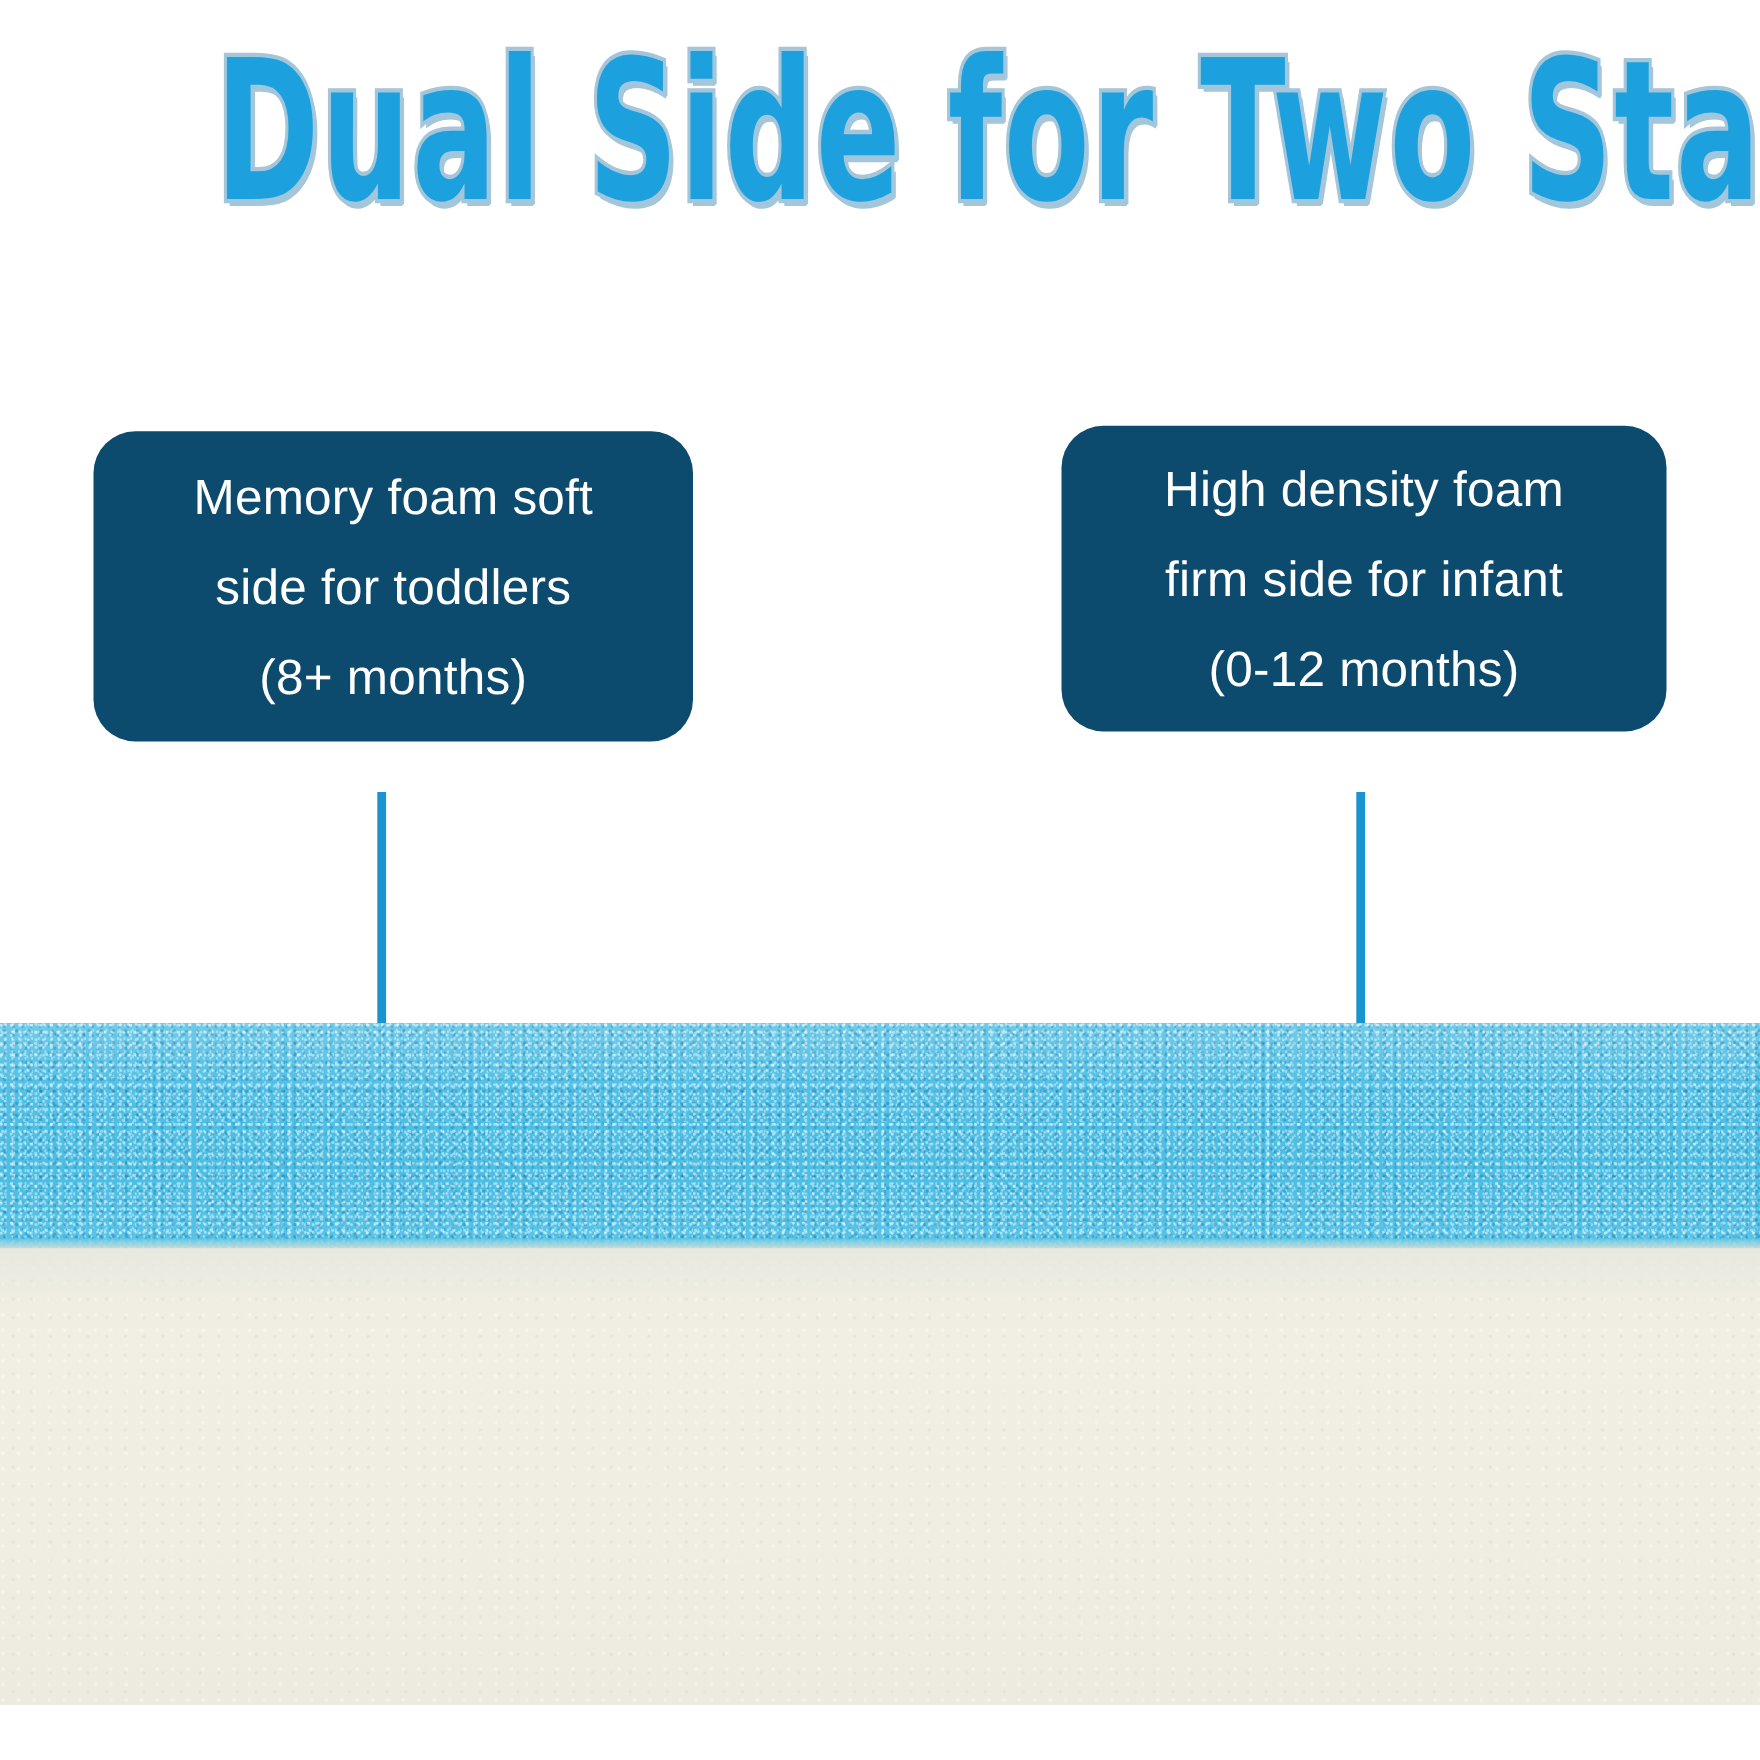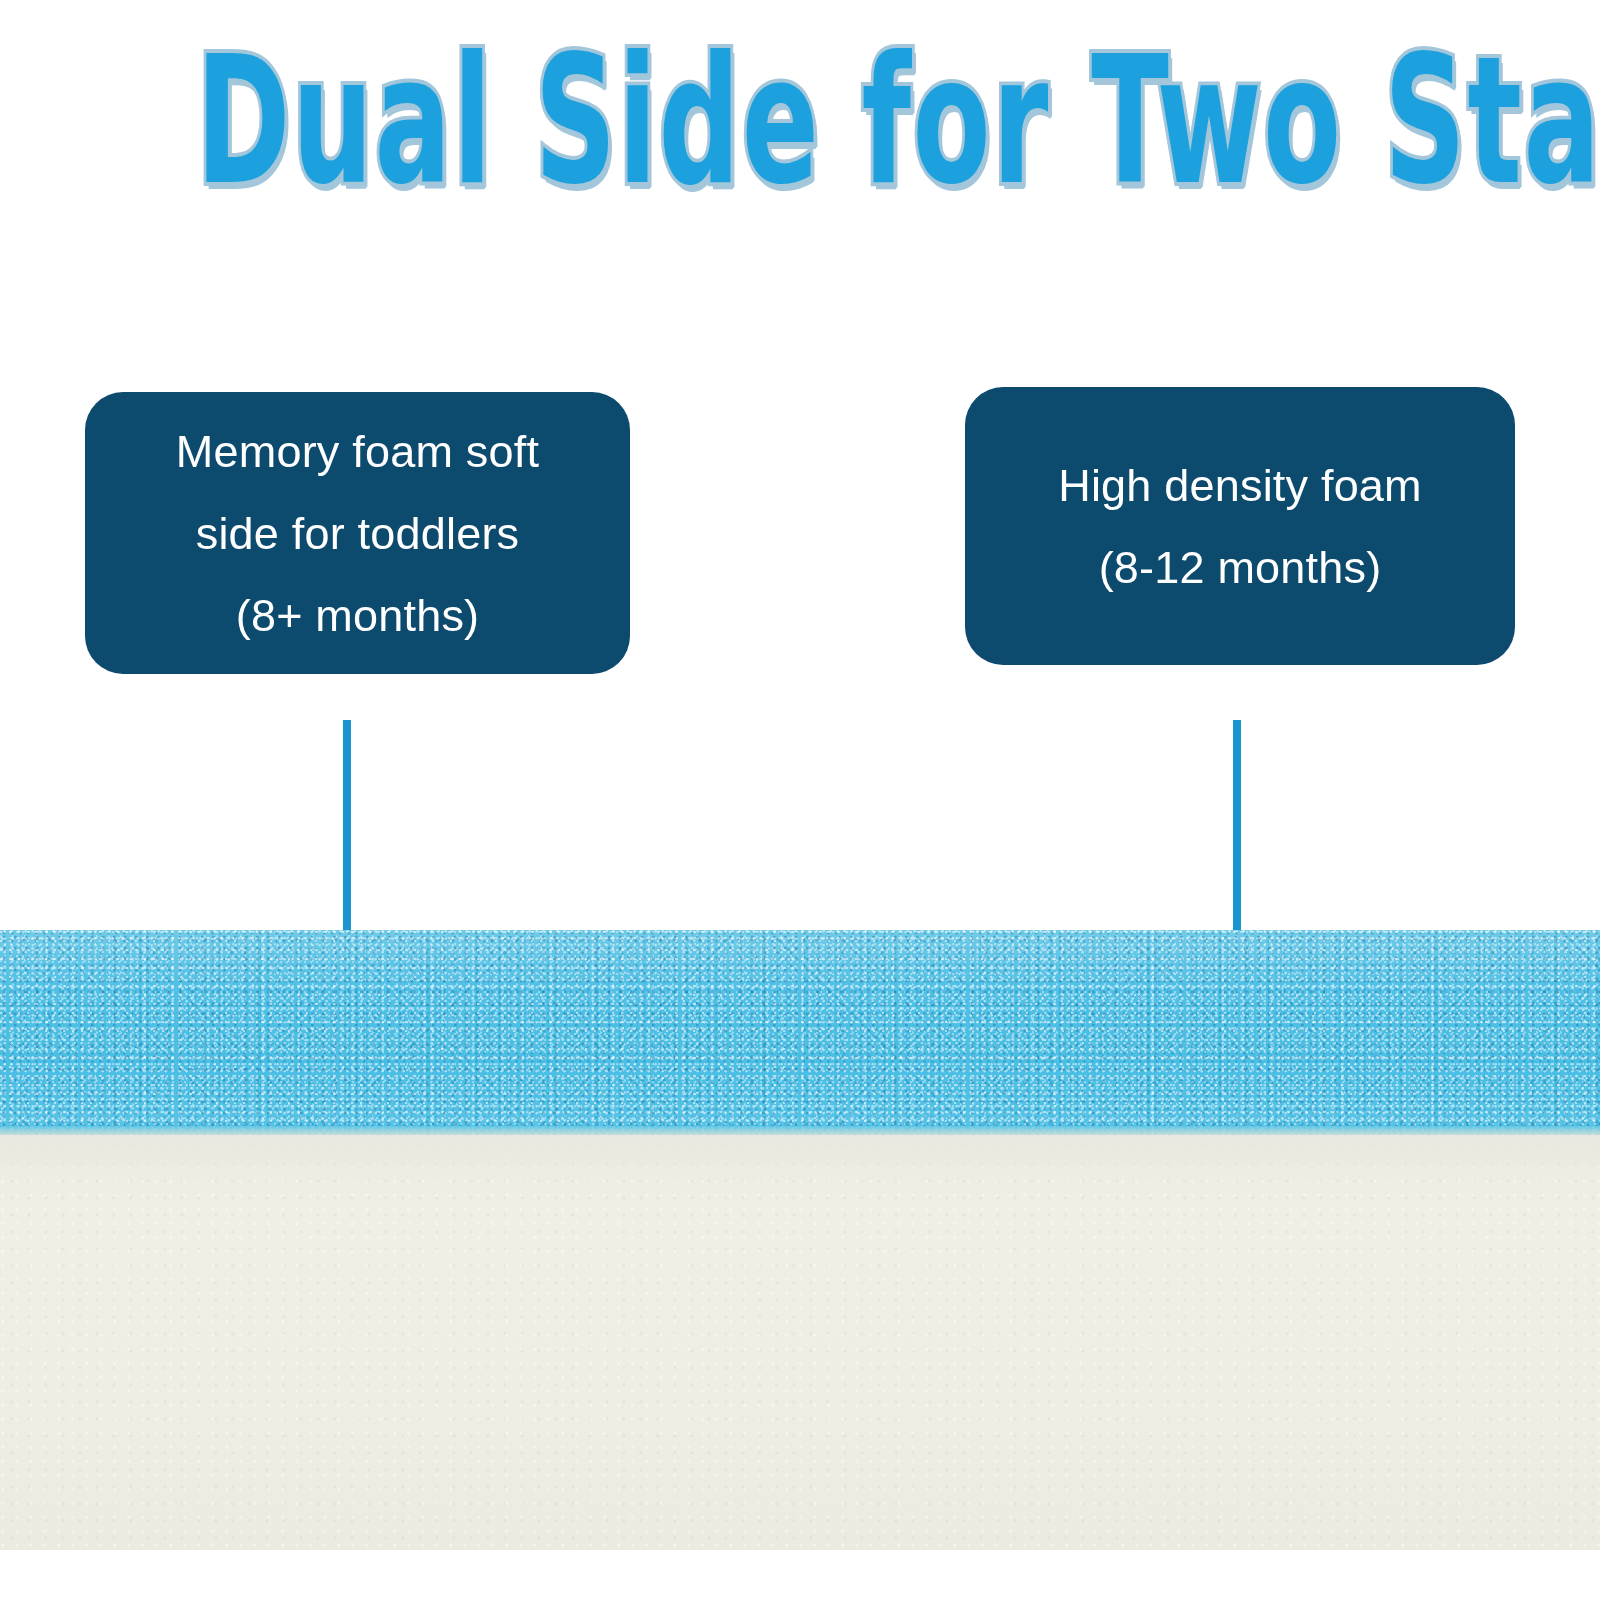--- a/index.html
+++ b/index.html
@@ -150,21 +150,22 @@
   </div>
 
   <div id="callout-left" class="callout">
     <div class="line">Memory foam soft</div>
     <div class="line">side for toddlers</div>
     <div class="line">(8+ months)</div>
   </div>
 
   <div id="callout-right" class="callout">
     <div class="line">High density foam</div>
-    <div class="line">(8-12 months)</div>
+    <div class="line">firm side for infant</div>
+    <div class="line">(0-12 months)</div>
   </div>
 
   <div id="connector-left" class="connector"></div>
   <div id="connector-right" class="connector"></div>
 
   <div id="foam">
     <div id="foam-blue"></div>
     <div id="foam-blue-edge"></div>
     <div id="foam-cream"></div>
     <div id="foam-cream-top-sheen"></div>

